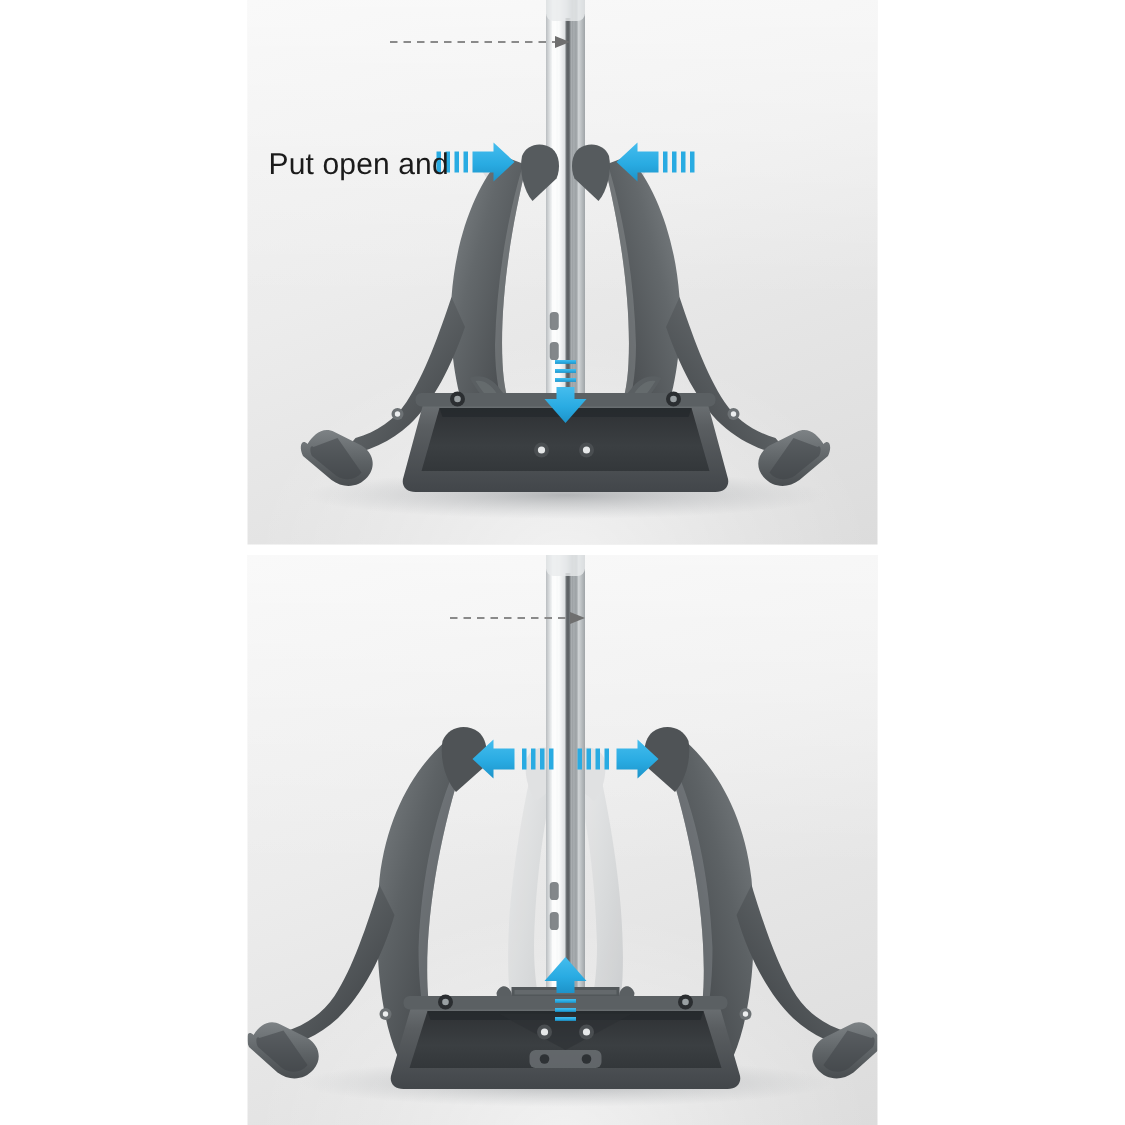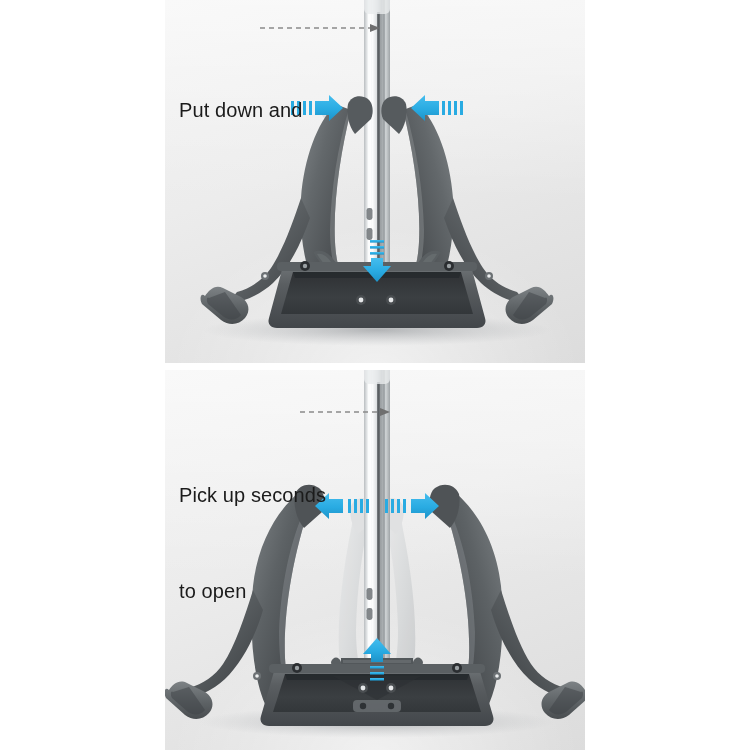--- a/index.html
+++ b/index.html
@@ -275,21 +275,21 @@
           <rect x="277" y="101" width="3" height="14" fill="#29abe2"></rect>
         </g>
       </svg>
 
       <svg class="dash-arrow" viewBox="0 0 122 12">
         <line x1="0" y1="6" x2="110" y2="6" stroke="#8a8a8a" stroke-width="1.4" stroke-dasharray="5 4"></line>
         <path d="M110 2 L120 6 L110 10 Z" fill="#6f6f6f"></path>
       </svg>
 
       <div class="caption">
-        <span class="line">Put down and</span>
+        <span class="line">Put open and</span>
       </div>
     </div>
   </div>
 
   <div class="panel" id="panel-2">
     <div class="panel-inner">
       <div class="top-sheen"></div>
       <div class="floor-shade"></div>
 
       <svg class="art no-select" viewBox="0 0 420 380" preserveAspectRatio="none">
@@ -464,20 +464,16 @@
           <rect x="226" y="129" width="3" height="14" fill="#29abe2"></rect>
           <rect x="220" y="129" width="3" height="14" fill="#29abe2"></rect>
         </g>
       </svg>
 
       <svg class="dash-arrow" viewBox="0 0 92 12">
         <line x1="0" y1="6" x2="80" y2="6" stroke="#8a8a8a" stroke-width="1.4" stroke-dasharray="5 4"></line>
         <path d="M80 2 L90 6 L80 10 Z" fill="#6f6f6f"></path>
       </svg>
 
-      <div class="caption">
-        <span class="line">Pick up seconds</span>
-        <span class="line">to open</span>
-      </div>
     </div>
   </div>
 
 </div>
 
 </body></html>

